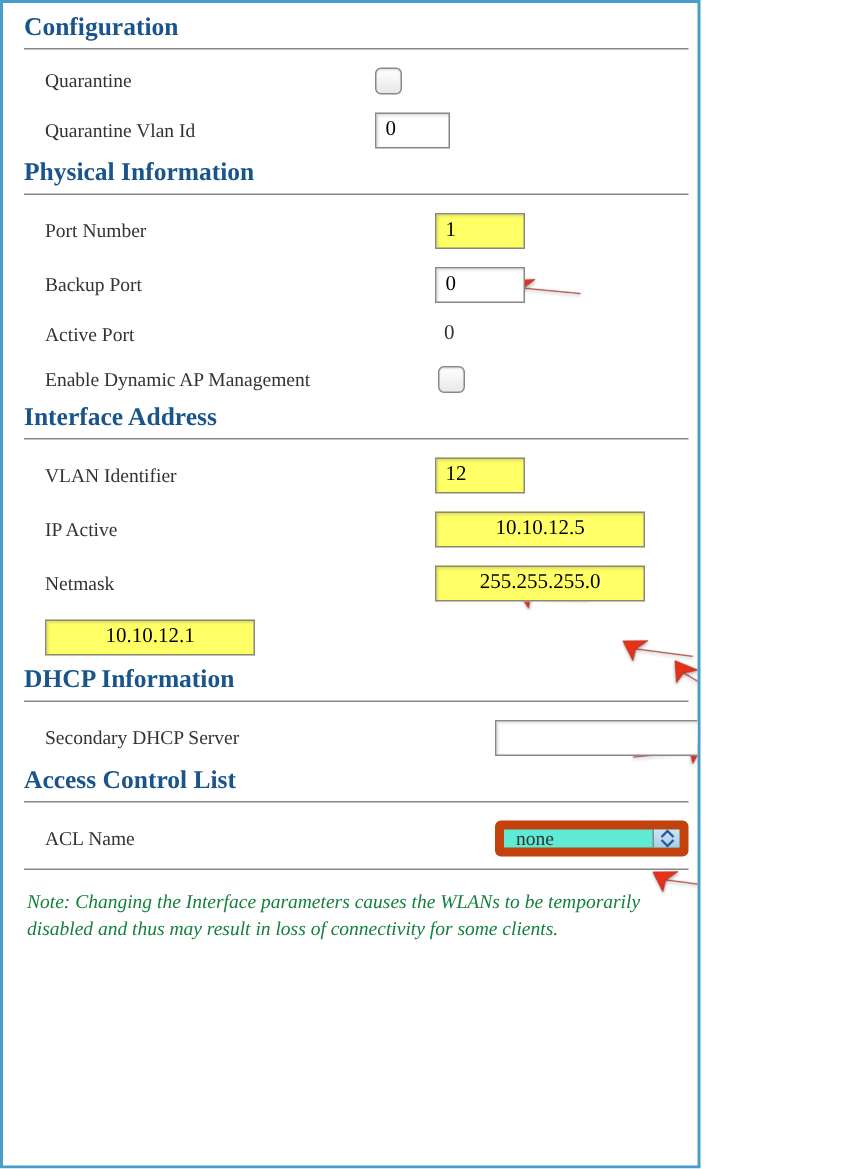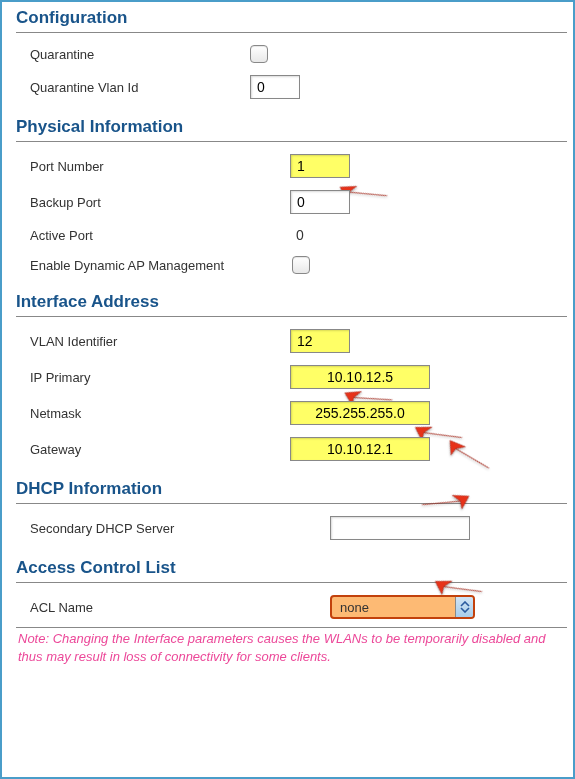--- a/index.html
+++ b/index.html
@@ -3,32 +3,32 @@
   <meta charset="utf-8">
   <style>
     * { box-sizing: border-box; margin: 0; padding: 0; }
     body {
       font-family: Verdana, Geneva, sans-serif;
       font-size: 13px;
       color: #333;
       background: #fff;
     }
     .page {
-      width: 575px;
+      width: 467px;
       height: 779px;
       border: 2px solid #4a9dc9;
       padding: 6px 6px 6px 14px;
       position: relative;
       overflow: hidden;
+      font-family: Liberation Serif, serif;
     }
     .section-header {
       color: #19548a;
       font-weight: bold;
       font-size: 17px;
-      margin-top: 12px;
       margin-bottom: 6px;
       border-bottom: 1px solid #888;
       padding-bottom: 4px;
     }
     .section-header.first { margin-top: 0; }
     .row {
       display: flex;
       align-items: center;
       padding: 6px 0 6px 14px;
       position: relative;
@@ -66,24 +66,24 @@
       border: 1px solid #888;
       border-radius: 4px;
       background: linear-gradient(#fff,#e8e8e8);
       box-shadow: inset 0 1px 1px rgba(0,0,0,0.1);
       display: inline-block;
       cursor: pointer;
     }
     .select-wrap {
       display: inline-flex;
       align-items: stretch;
-      border: 2px solid #c2410c;
+      border: 6px solid #c2410c;
       border-radius: 4px;
       overflow: hidden;
-      background: #fdba74;
+      background: #5eead4;
       height: 24px;
       width: 145px;
     }
     .select-text {
       flex: 1;
       padding: 3px 8px;
       font-size: 13px;
       display: flex;
       align-items: center;
     }
@@ -104,25 +104,25 @@
       pointer-events: none;
     }
     .arrow svg { width: 100%; height: 100%; filter: drop-shadow(1px 1px 1px rgba(0,0,0,0.3)); }
     .arrow.a1 { top: 175px; left: 335px; transform: rotate(30deg); }
     .arrow.a2 { top: 380px; left: 340px; transform: rotate(28deg); }
     .arrow.a3 { top: 416px; left: 410px; transform: rotate(32deg); }
     .arrow.a4 { top: 437px; left: 440px; transform: rotate(55deg); }
     .arrow.a5 { top: 484px; left: 420px; transform: rotate(150deg) scaleY(-1); }
     .arrow.a6 { top: 570px; left: 430px; transform: rotate(32deg); }
     .note {
-      color: #ec4899;
+      color: #15803d;
       font-style: italic;
       font-size: 13px;
       line-height: 1.35;
-      margin-top: 2px;
+      margin-top: 12px;
       padding-left: 2px;
     }
     hr.sec { border: none; border-top:1px solid #888; margin:2px 0 0 0; }
   </style>
 </head>
 <body>
 
 <div class="page">
 
   <span class="arrow a1"><svg viewBox="0 0 100 60">
@@ -179,31 +179,30 @@
   </div>
 
   <div class="section-header">Interface Address</div>
 
   <div class="row">
     <span class="label">VLAN Identifier</span>
     <input type="text" class="med highlight" value="12" style="">
   </div>
 
   <div class="row">
-    <span class="label">IP Primary</span>
+    <span class="label">IP Active</span>
     <input type="text" class="ip highlight" value="10.10.12.5" style="">
   </div>
 
   <div class="row">
     <span class="label">Netmask</span>
     <input type="text" class="ip highlight" value="255.255.255.0" style="">
   </div>
 
   <div class="row">
-    <span class="label">Gateway</span>
     <input type="text" class="ip highlight" value="10.10.12.1" style="">
   </div>
 
   <div class="section-header">DHCP Information</div>
 
 
   <div class="row">
     <span class="label wide">Secondary DHCP Server</span>
     <input type="text" class="ip" value="" style="">
   </div>

